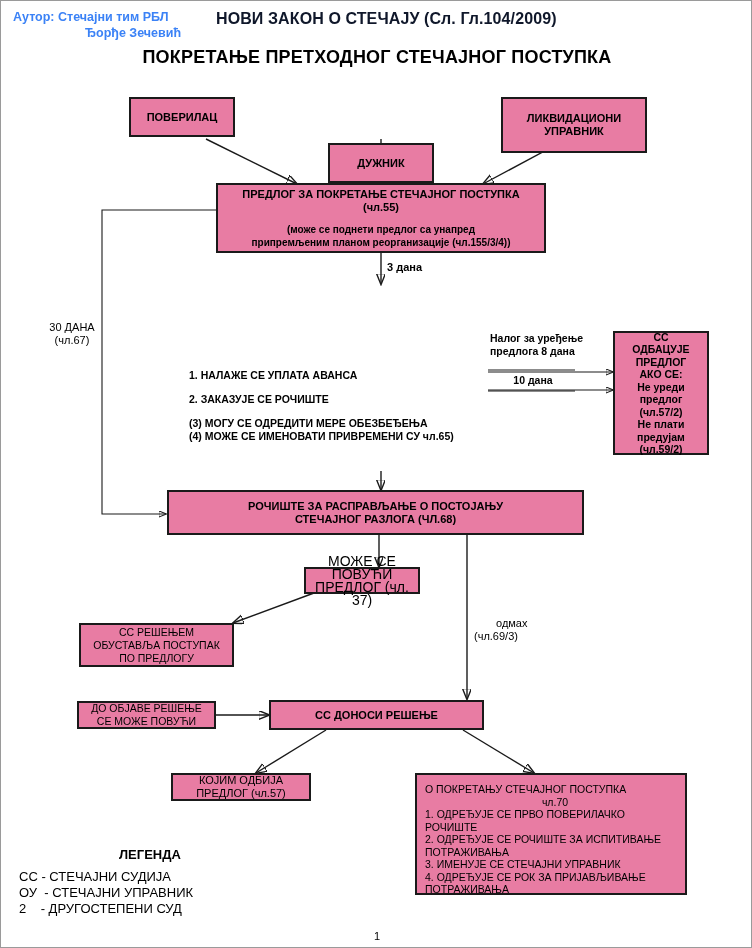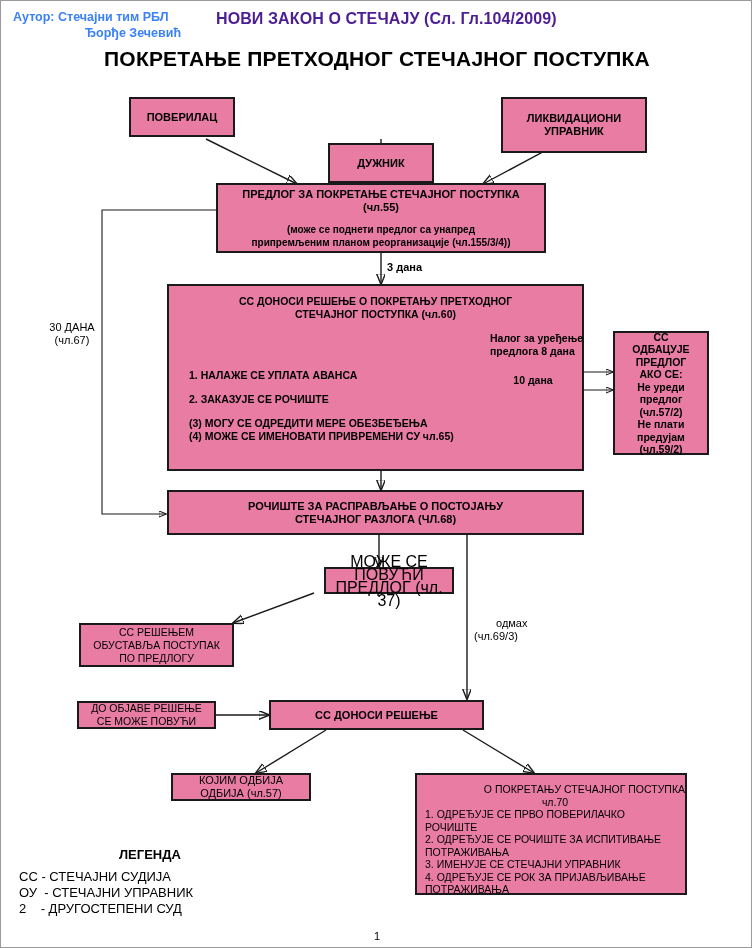--- a/index.html
+++ b/index.html
@@ -9,25 +9,25 @@
     border:1px solid #9a9a9a;box-sizing:border-box;overflow:hidden;
   }
   
   .hdr-author{
     position:absolute;left:12px;top:8px;width:230px;
     font-size:12.5px;font-weight:bold;color:#3b82f6;line-height:16px;
   }
   .hdr-author .l2{display:block;text-align:center;padding-left:10px;}
   .hdr-law{
     position:absolute;left:215px;top:9px;width:520px;
-    font-size:16px;font-weight:bold;color:#4c1d95;letter-spacing:.1px;
+    font-size:16px;font-weight:bold;color:#0f172a;letter-spacing:.1px;
   }
   .hdr-title{
     position:absolute;left:0;top:46px;width:752px;text-align:center;
-    font-size:21px;font-weight:bold;color:#000;letter-spacing:.2px;
+    font-size:18px;font-weight:bold;color:#000;letter-spacing:.2px;
   }
   
   .node{
     position:absolute;box-sizing:border-box;
     background:#e87ca3;border:2.5px solid #1a1a1a;
     color:#000;font-weight:bold;text-align:center;
     display:flex;flex-direction:column;justify-content:center;align-items:center;
     line-height:13px;
   }
   .node .ln{display:block;width:100%;}
@@ -125,24 +125,20 @@
     <span class="ln" style="height:9px;"></span>
     <span class="ln" style="font-size:10px;">(може се поднети предлог са унапред</span>
     <span class="ln" style="font-size:10px;">припремљеним планом реорганизације (чл.155/3/4))</span>
   </div>
 
   <div class="label b" style="left:386px;top:260px;">3 дана</div>
 
   <div class="label c" style="left:36px;top:320px;width:70px;">30 ДАНА</div>
   <div class="label c" style="left:36px;top:333px;width:70px;">(чл.67)</div>
 
-  <div class="node" style="left:166px;top:283px;width:417px;height:187px;font-size:10.5px;justify-content:flex-start;padding-top:9px;">
-    <span class="ln">СС ДОНОСИ РЕШЕЊЕ О ПОКРЕТАЊУ ПРЕТХОДНОГ</span>
-    <span class="ln">СТЕЧАЈНОГ ПОСТУПКА (чл.60)</span>
-  </div>
   <div style="position:absolute;left:188px;top:368px;width:300px;font-size:10.5px;font-weight:bold;color:#000;line-height:13px;">
     <div>1. НАЛАЖЕ СЕ УПЛАТА АВАНСА</div>
     <div style="height:11px;"></div>
     <div>2. ЗАКАЗУЈЕ СЕ РОЧИШТЕ</div>
     <div style="height:11px;"></div>
     <div>(3) МОГУ СЕ ОДРЕДИТИ МЕРЕ ОБЕЗБЕЂЕЊА</div>
     <div>(4) МОЖЕ СЕ ИМЕНОВАТИ ПРИВРЕМЕНИ СУ чл.65)</div>
   </div>
   <div class="label b" style="left:489px;top:331px;font-size:10.5px;">Налог за уређење</div>
   <div class="label b" style="left:489px;top:344px;font-size:10.5px;">предлога 8 дана</div>
@@ -159,21 +155,21 @@
     <span class="ln">Не плати</span>
     <span class="ln">предујам</span>
     <span class="ln">(чл.59/2)</span>
   </div>
 
   <div class="node" style="left:166px;top:489px;width:417px;height:45px;font-size:11px;">
     <span class="ln">РОЧИШТЕ ЗА РАСПРАВЉАЊЕ О ПОСТОЈАЊУ</span>
     <span class="ln">СТЕЧАЈНОГ РАЗЛОГА  (ЧЛ.68)</span>
   </div>
 
-  <div class="node" style="left:323px;top:566px;width:130px;height:27px;font-size:16px;font-weight:normal;">
+  <div class="node" style="left:303px;top:566px;width:116px;height:27px;font-size:14px;font-weight:normal;">
     <span class="ln">МОЖЕ СЕ ПОВУЋИ</span>
     <span class="ln">ПРЕДЛОГ (чл. 37)</span>
   </div>
 
   <div class="label" style="left:495px;top:616px;">одмах</div>
   <div class="label" style="left:473px;top:629px;">(чл.69/3)</div>
 
   <div class="node" style="left:78px;top:622px;width:155px;height:44px;font-size:10.5px;font-weight:normal;">
     <span class="ln">СС РЕШЕЊЕМ</span>
     <span class="ln">ОБУСТАВЉА ПОСТУПАК</span>
@@ -184,26 +180,26 @@
     <span class="ln">ДО ОБЈАВЕ РЕШЕЊЕ</span>
     <span class="ln">СЕ МОЖЕ ПОВУЋИ</span>
   </div>
 
   <div class="node" style="left:268px;top:699px;width:215px;height:30px;font-size:11px;">
     <span class="ln">СС ДОНОСИ РЕШЕЊЕ</span>
   </div>
 
   <div class="node" style="left:170px;top:772px;width:140px;height:28px;font-size:11px;font-weight:normal;">
     <span class="ln">КОЈИМ ОДБИЈА</span>
-    <span class="ln">ОДБИЈА (чл.57)</span>
+    <span class="ln">ПРЕДЛОГ (чл.57)</span>
   </div>
 
   <div class="node left-align" style="left:414px;top:772px;width:272px;height:122px;font-size:10.5px;font-weight:normal;
               justify-content:flex-start;padding:8px 0 0 8px;line-height:12.5px;">
-    <span class="ln" style="text-align:right;padding-right:8px;">О ПОКРЕТАЊУ СТЕЧАЈНОГ ПОСТУПКА</span>
+    <span class="ln" style="text-align:left;padding-right:8px;">О ПОКРЕТАЊУ СТЕЧАЈНОГ ПОСТУПКА</span>
     <span class="ln" style="text-align:center;padding-right:8px;">чл.70</span>
     <span class="ln" style="height:11px;"></span>
     <span class="ln">1. ОДРЕЂУЈЕ СЕ ПРВО ПОВЕРИЛАЧКО</span>
     <span class="ln">РОЧИШТЕ</span>
     <span class="ln">2. ОДРЕЂУЈЕ СЕ РОЧИШТЕ ЗА ИСПИТИВАЊЕ</span>
     <span class="ln">ПОТРАЖИВАЊА</span>
     <span class="ln">3. ИМЕНУЈЕ СЕ СТЕЧАЈНИ УПРАВНИК</span>
     <span class="ln">4. ОДРЕЂУЈЕ СЕ РОК ЗА ПРИЈАВЉИВАЊЕ</span>
     <span class="ln">ПОТРАЖИВАЊА</span>
   </div>

